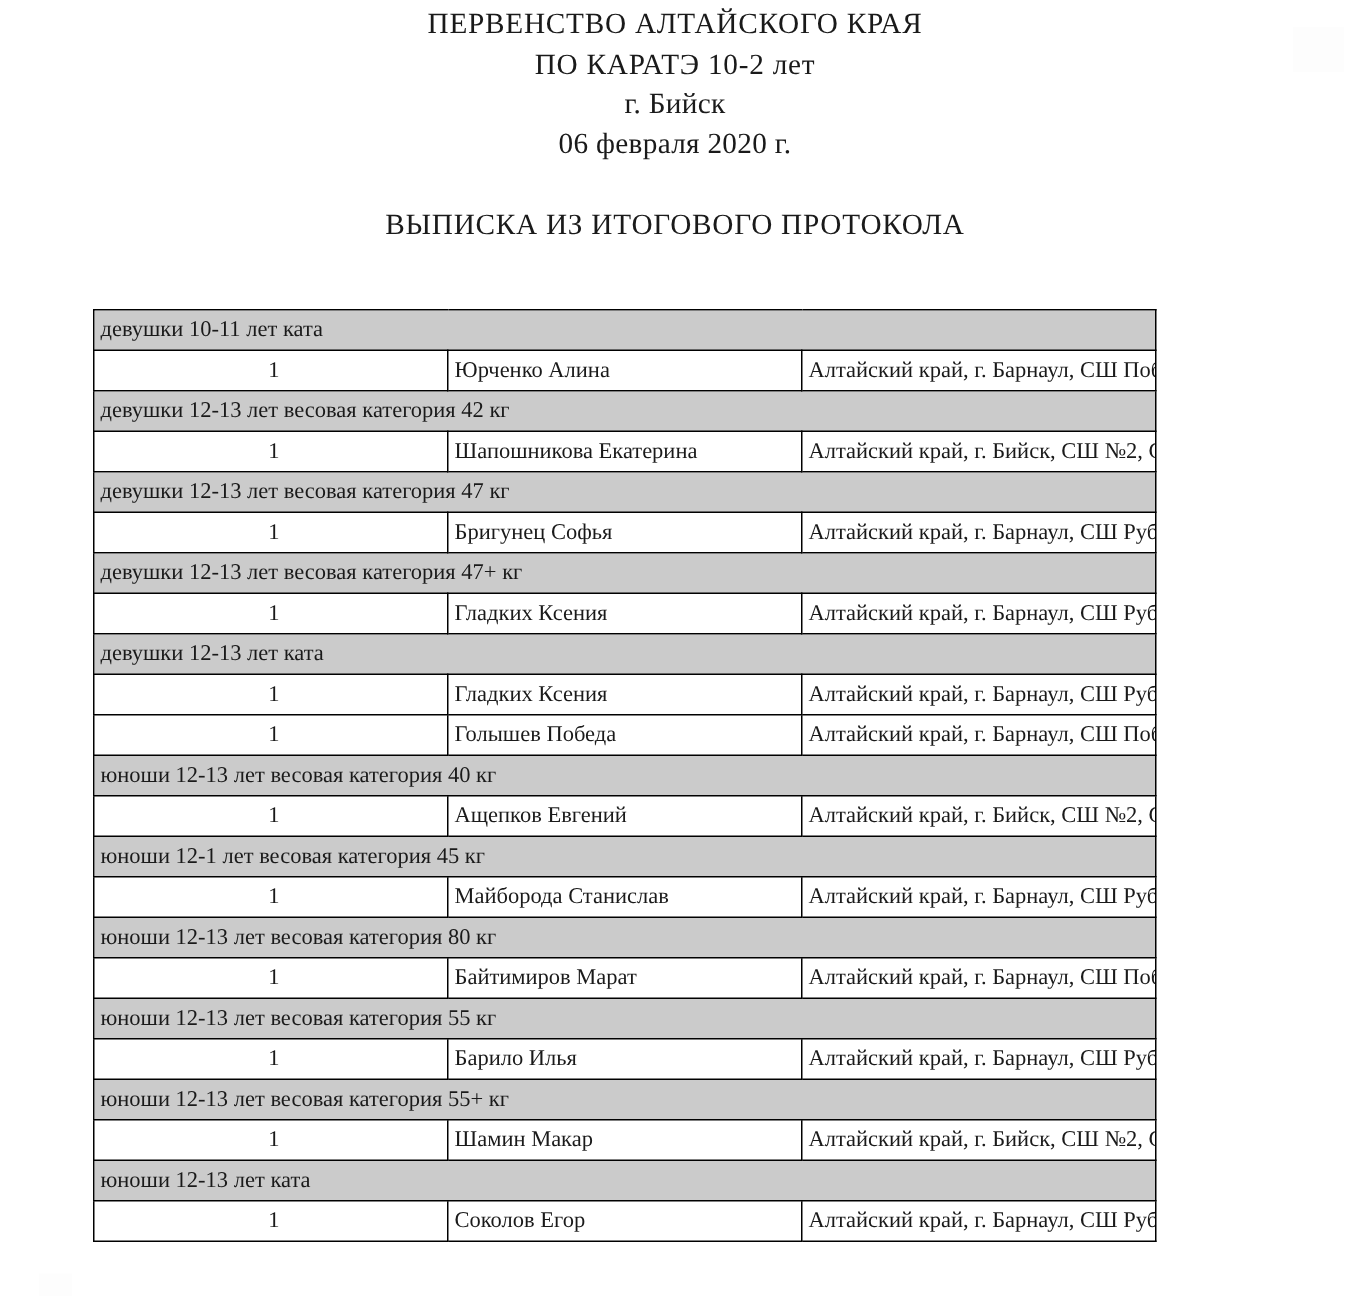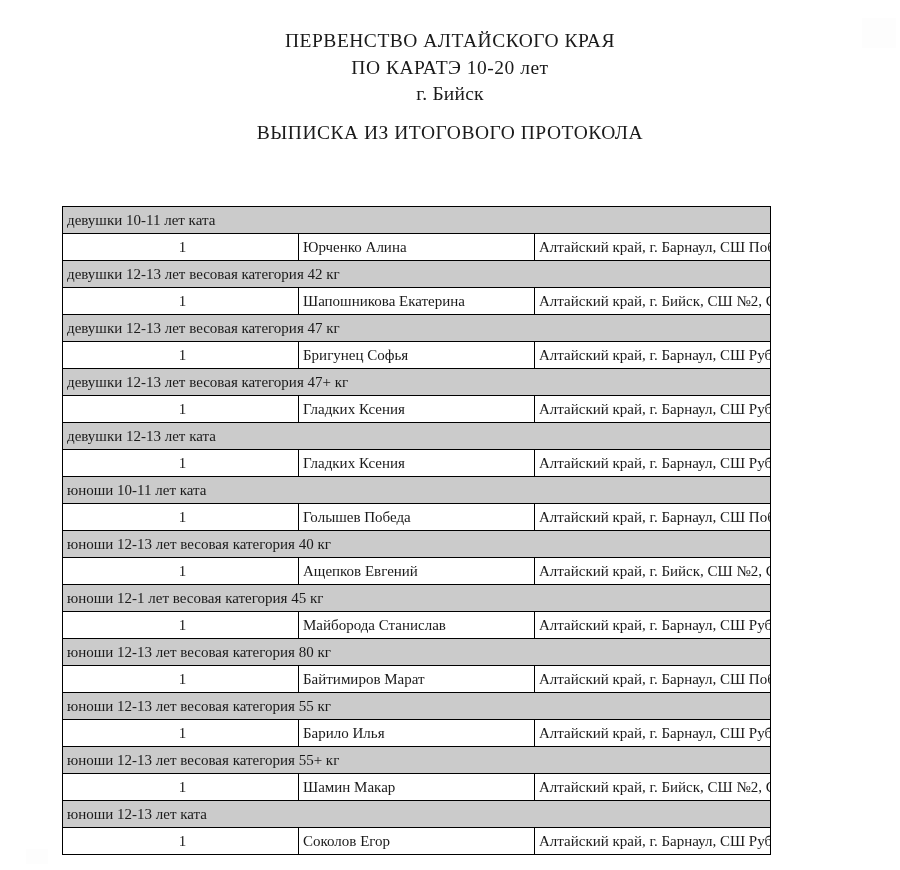--- a/index.html
+++ b/index.html
@@ -29,38 +29,38 @@
   }
   .artifact-bl {
     top: 849px;
     left: 26px;
     width: 22px;
     height: 15px;
   }
 
   
   .doc-header {
-    padding-top: 28px;
+    padding-top: 4px;
     text-align: center;
   }
   .doc-header .hline {
     font-size: 19.5px;
     line-height: 26.5px;
     letter-spacing: 0.2px;
     white-space: pre;
   }
   .doc-header .hline-caps {
     letter-spacing: 0.5px;
   }
 
   .doc-subtitle {
     text-align: center;
     font-size: 19.5px;
     letter-spacing: 0.5px;
-    margin-top: 14px;
+    margin-top: 30px;
     margin-bottom: 0;
     white-space: pre;
   }
 
   
   .table-wrap {
     position: absolute;
     left: 62px;
     top: 206px;
     width: 709px;
@@ -101,22 +101,23 @@
   }
 </style>
 </head>
 <body>
 
 <div class="artifact artifact-tr"></div>
 <div class="artifact artifact-bl"></div>
 
 <div class="doc-header">
   <div class="hline hline-caps">ПЕРВЕНСТВО АЛТАЙСКОГО КРАЯ</div>
-  <div class="hline hline-caps">ПО КАРАТЭ 10-20 лет</div>
+  <div class="hline hline-caps">ПО КАРАТЭ 10-2 лет</div>
   <div class="hline">г. Бийск</div>
+  <div class="hline">06 февраля 2020 г.</div>
 </div>
 
 <div class="doc-subtitle">ВЫПИСКА ИЗ ИТОГОВОГО ПРОТОКОЛА</div>
 
 <div class="table-wrap">
   <table class="protocol">
     <tbody>
         <tr class="category-row">
           <td colspan="3">девушки 10-11 лет ката</td>
         </tr>
@@ -150,23 +151,20 @@
           <td class="col-club">Алтайский край, г. Барнаул, СШ Рубин, Гладких О.С.</td>
         </tr>
         <tr class="category-row">
           <td colspan="3">девушки 12-13 лет ката</td>
         </tr>
         <tr class="result-row">
           <td class="col-rank">1</td>
           <td class="col-name">Гладких Ксения</td>
           <td class="col-club">Алтайский край, г. Барнаул, СШ Рубин, Гладких О.С.</td>
         </tr>
-        <tr class="category-row">
-          <td colspan="3">юноши 10-11 лет ката</td>
-        </tr>
         <tr class="result-row">
           <td class="col-rank">1</td>
           <td class="col-name">Голышев Победа</td>
           <td class="col-club">Алтайский край, г. Барнаул, СШ Победа, Хорохордин А.Ю</td>
         </tr>
         <tr class="category-row">
           <td colspan="3">юноши 12-13 лет весовая категория 40 кг</td>
         </tr>
         <tr class="result-row">
           <td class="col-rank">1</td>

